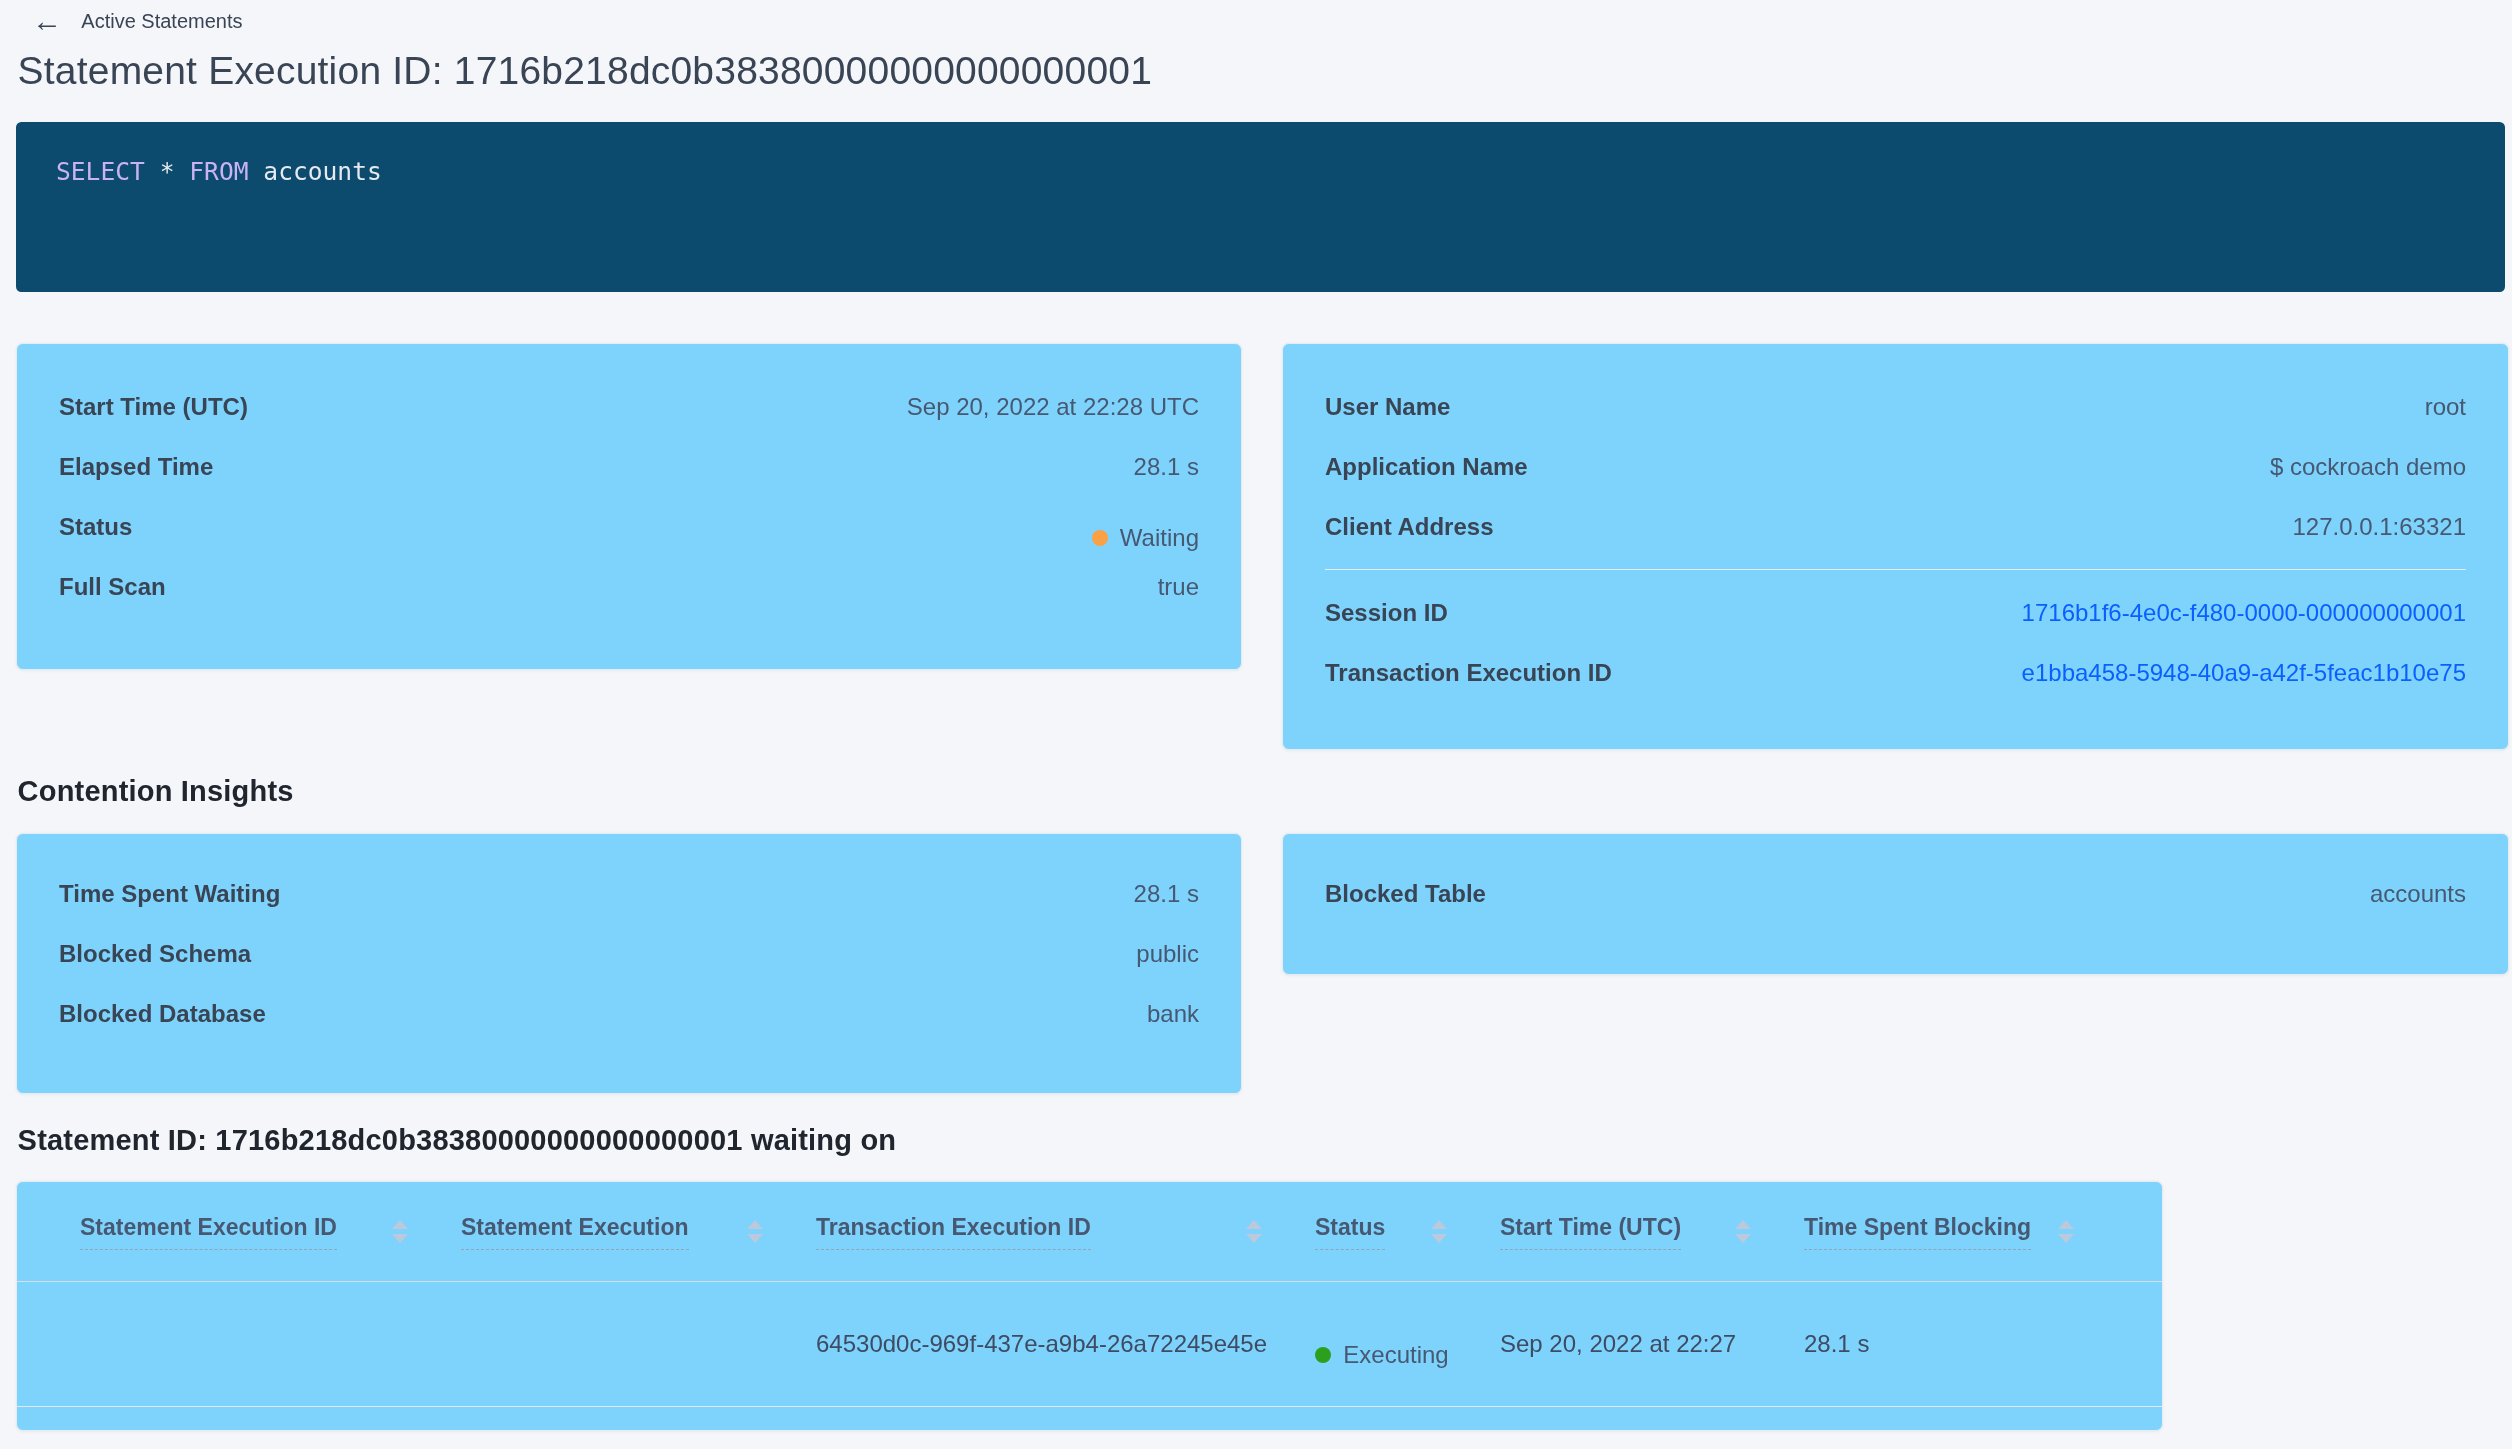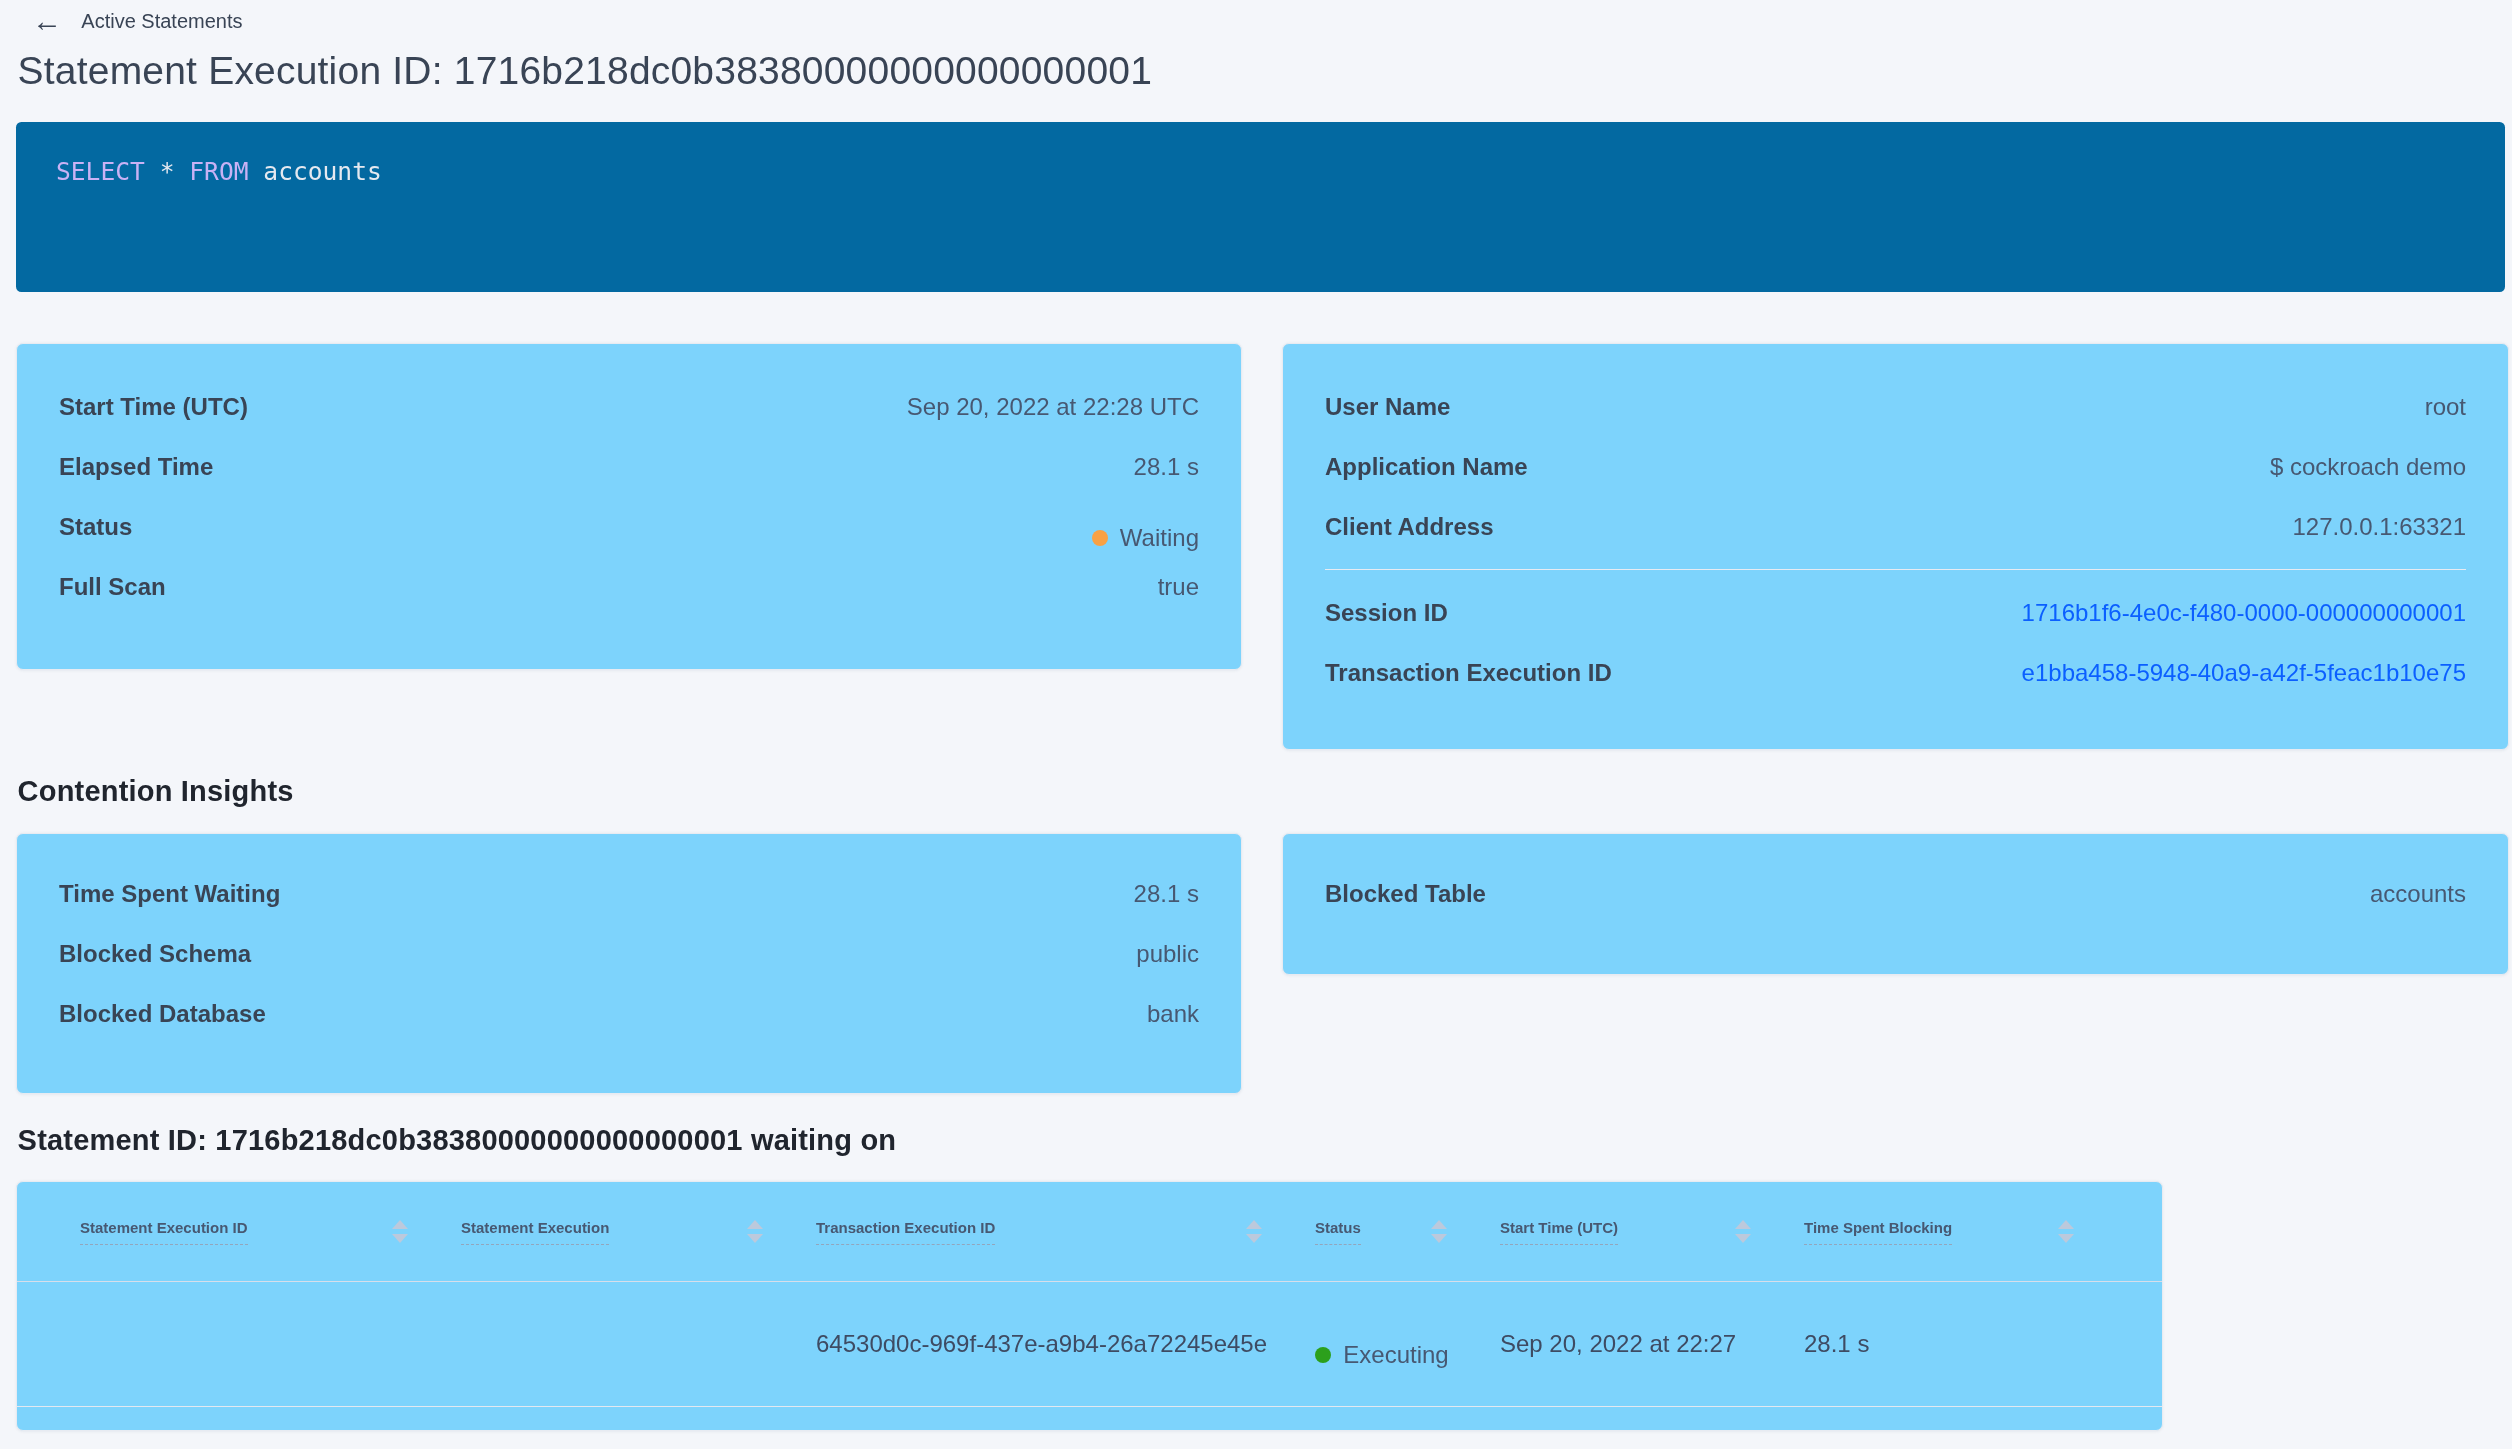--- a/index.html
+++ b/index.html
@@ -24,21 +24,21 @@
   .page-title {
     position:absolute; left:17.6px; top:49px;
     font-size:39px; font-weight:400; color:#394455;
     letter-spacing:0.2px;
   }
 
   
   .sql-box {
     position:absolute; left:16px; top:122px;
     width:2489px; height:170px; box-sizing:border-box;
-    background:#0369a1; border-radius:5.3px;
+    background:#0c4a6e; border-radius:5.3px;
     padding:35px 40px;
     font-family:"DejaVu Sans Mono","Liberation Mono",monospace;
     font-size:24.6px; color:#e5e9f0; white-space:pre;
   }
   .sql-kw { color:#c9b2f5; }
 
   
   .card {
     position:absolute; box-sizing:border-box;
     background:#7dd3fc;
@@ -82,21 +82,21 @@
     grid-template-columns:381px 355px 499px 185px 304px 1fr;
     padding:0 35px 0 63px;
     align-items:center;
   }
   .t-header { height:99px; border-bottom:1.8px solid #d8deea; }
   .th {
     display:flex; justify-content:space-between; align-items:center;
     padding-right:53px; cursor:pointer;
   }
   .th-label {
-    font-size:15px; font-weight:700; color:#475872;
+    font-size:23px; font-weight:700; color:#475872;
     border-bottom:1.8px dashed #93a5bc; padding-bottom:8px;
   }
   .sort-icon { display:flex; flex-direction:column; gap:4.4px; }
   .tri-up {
     width:0; height:0;
     border-left:8px solid transparent; border-right:8px solid transparent;
     border-bottom:9.7px solid #bcc9dc;
   }
   .tri-down {
     width:0; height:0;

